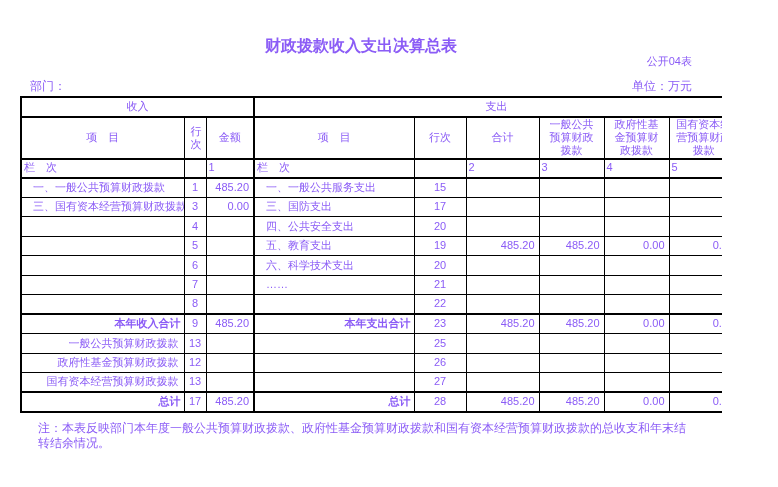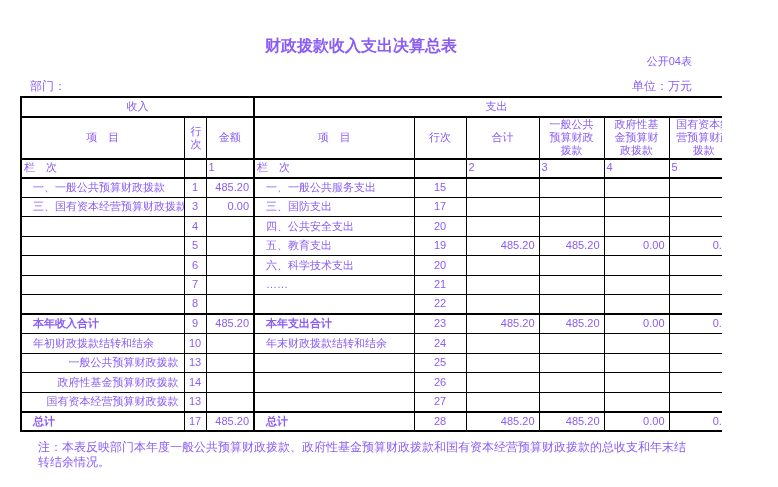--- a/index.html
+++ b/index.html
@@ -11,21 +11,21 @@
   table{width:718px;margin:0 20px;border-collapse:collapse;table-layout:fixed;
         font-size:11px;border:2px solid #000;}
   td{border:1px solid #000;padding:0 2px;vertical-align:middle;overflow:hidden;line-height:1.2;}
   .hdr1 td{height:18px;text-align:center;border-bottom:2px solid #000;}
   .hdr2 td{height:39px;text-align:center;padding:0 6px;}
   .lanci td{height:17px;border-top:2px solid #000;border-bottom:2px solid #000;}
   tbody tr{height:19.5px;}
   .divider{border-left:2px solid #000;}
   .thick-top td{border-top:2px solid #000;}
   .item{text-align:left;padding-left:11px;padding-right:3px;white-space:nowrap;}
-  .al-center{text-align:left;}
+  .al-center{text-align:right;}
   .al-right{text-align:right;padding-right:5px;}
   .bold{font-weight:bold;}
   .line{text-align:center;padding:0;}
   .num{text-align:right;padding-right:4px;font-variant-numeric:tabular-nums;}
   .note{margin:8px 30px 16px 38px;font-size:12px;line-height:15px;}
 </style>
 </head>
 <body>
 
 <div class="page">
@@ -159,44 +159,33 @@
           <td class="line">9</td>
           <td class="num">485.20</td>
           <td class="item divider al-center bold">本年支出合计</td>
           <td class="line">23</td>
           <td class="num">485.20</td>
           <td class="num">485.20</td>
           <td class="num">0.00</td>
           <td class="num">0.00</td>
         </tr>
         <tr>
-          <td class="item al-center">年初财政拨款结转和结余</td>
-          <td class="line">10</td>
-          <td class="num"></td>
-          <td class="item divider al-center">年末财政拨款结转和结余</td>
-          <td class="line">24</td>
-          <td class="num"></td>
-          <td class="num"></td>
-          <td class="num"></td>
-          <td class="num"></td>
-        </tr>
-        <tr>
           <td class="item al-right">一般公共预算财政拨款</td>
           <td class="line">13</td>
           <td class="num"></td>
           <td class="item divider al-left"></td>
           <td class="line">25</td>
           <td class="num"></td>
           <td class="num"></td>
           <td class="num"></td>
           <td class="num"></td>
         </tr>
         <tr>
           <td class="item al-right">政府性基金预算财政拨款</td>
-          <td class="line">14</td>
+          <td class="line">12</td>
           <td class="num"></td>
           <td class="item divider al-left"></td>
           <td class="line">26</td>
           <td class="num"></td>
           <td class="num"></td>
           <td class="num"></td>
           <td class="num"></td>
         </tr>
         <tr>
           <td class="item al-right">国有资本经营预算财政拨款</td>

